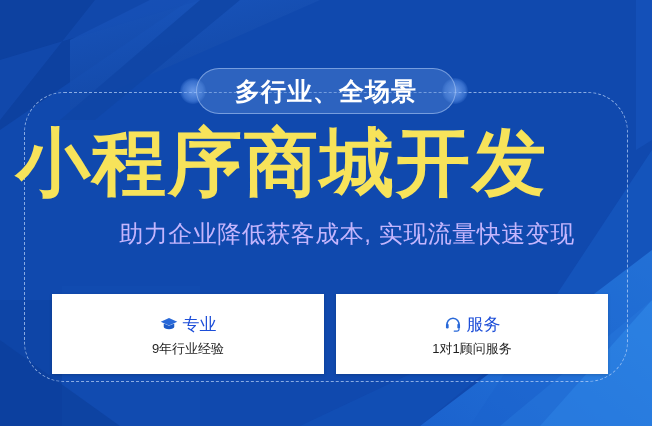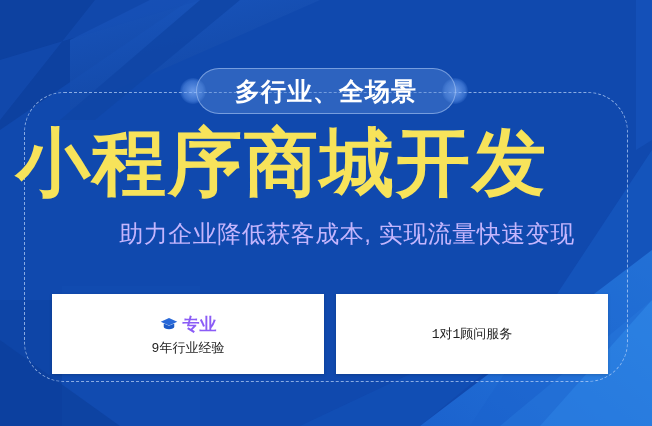--- a/index.html
+++ b/index.html
@@ -145,31 +145,30 @@
   .card-icon {
     width: 18px;
     height: 18px;
     display: inline-flex;
     align-items: center;
     justify-content: center;
   }
   .card-icon svg { display:block; }
   .card-title {
     font-size: 17px;
-    font-weight: bold;
-    color: #8b5cf6;
+    font-weight: normal;
+    color: #1d4ed8;
     line-height: 1;
     white-space: nowrap;
   }
   .card-desc {
     font-size: 13px;
     color: #1f1f1f;
     line-height: 1;
     white-space: nowrap;
-    font-family: Liberation Mono, monospace;
   }
 </style>
 </head>
 <body>
 
 <div class="banner">
 
   <div class="bg-layer">
     <div class="poly">
       <svg viewBox="0 0 652 426" xmlns="http://www.w3.org/2000/svg">
@@ -230,18 +229,29 @@
             <path d="M5 11.2 L5 16 C5 17.6 8.2 19 12 19 C15.8 19 19 17.6 19 16 L19 11.2 L12 14.4 Z" fill="#1d5bc8"></path>
           </svg>
         </span>
         <span class="card-title">专业</span>
       </div>
       <div class="card-desc">9年行业经验</div>
     </div>
 
 
     <div class="card">
+      <div class="card-head">
+        <span class="card-icon">
+          <svg width="18" height="18" viewBox="0 0 24 24" xmlns="http://www.w3.org/2000/svg">
+            <path d="M4.2 14 A8 8 0 1 1 19.8 14" fill="none" stroke="#2868d8" stroke-width="2" stroke-linecap="round"></path>
+            <rect x="2.6" y="11.6" width="3.6" height="6.4" rx="1.6" fill="#2868d8"></rect>
+            <rect x="17.8" y="11.6" width="3.6" height="6.4" rx="1.6" fill="#2868d8"></rect>
+            <path d="M20 18 V19 C20 20.4 18.8 21.4 17.2 21.4 H13.6" fill="none" stroke="#2868d8" stroke-width="1.6" stroke-linecap="round"></path>
+          </svg>
+        </span>
+        <span class="card-title">服务</span>
+      </div>
       <div class="card-desc">1对1顾问服务</div>
     </div>
 
 
   </div>
 </div>
 
 </body></html>

